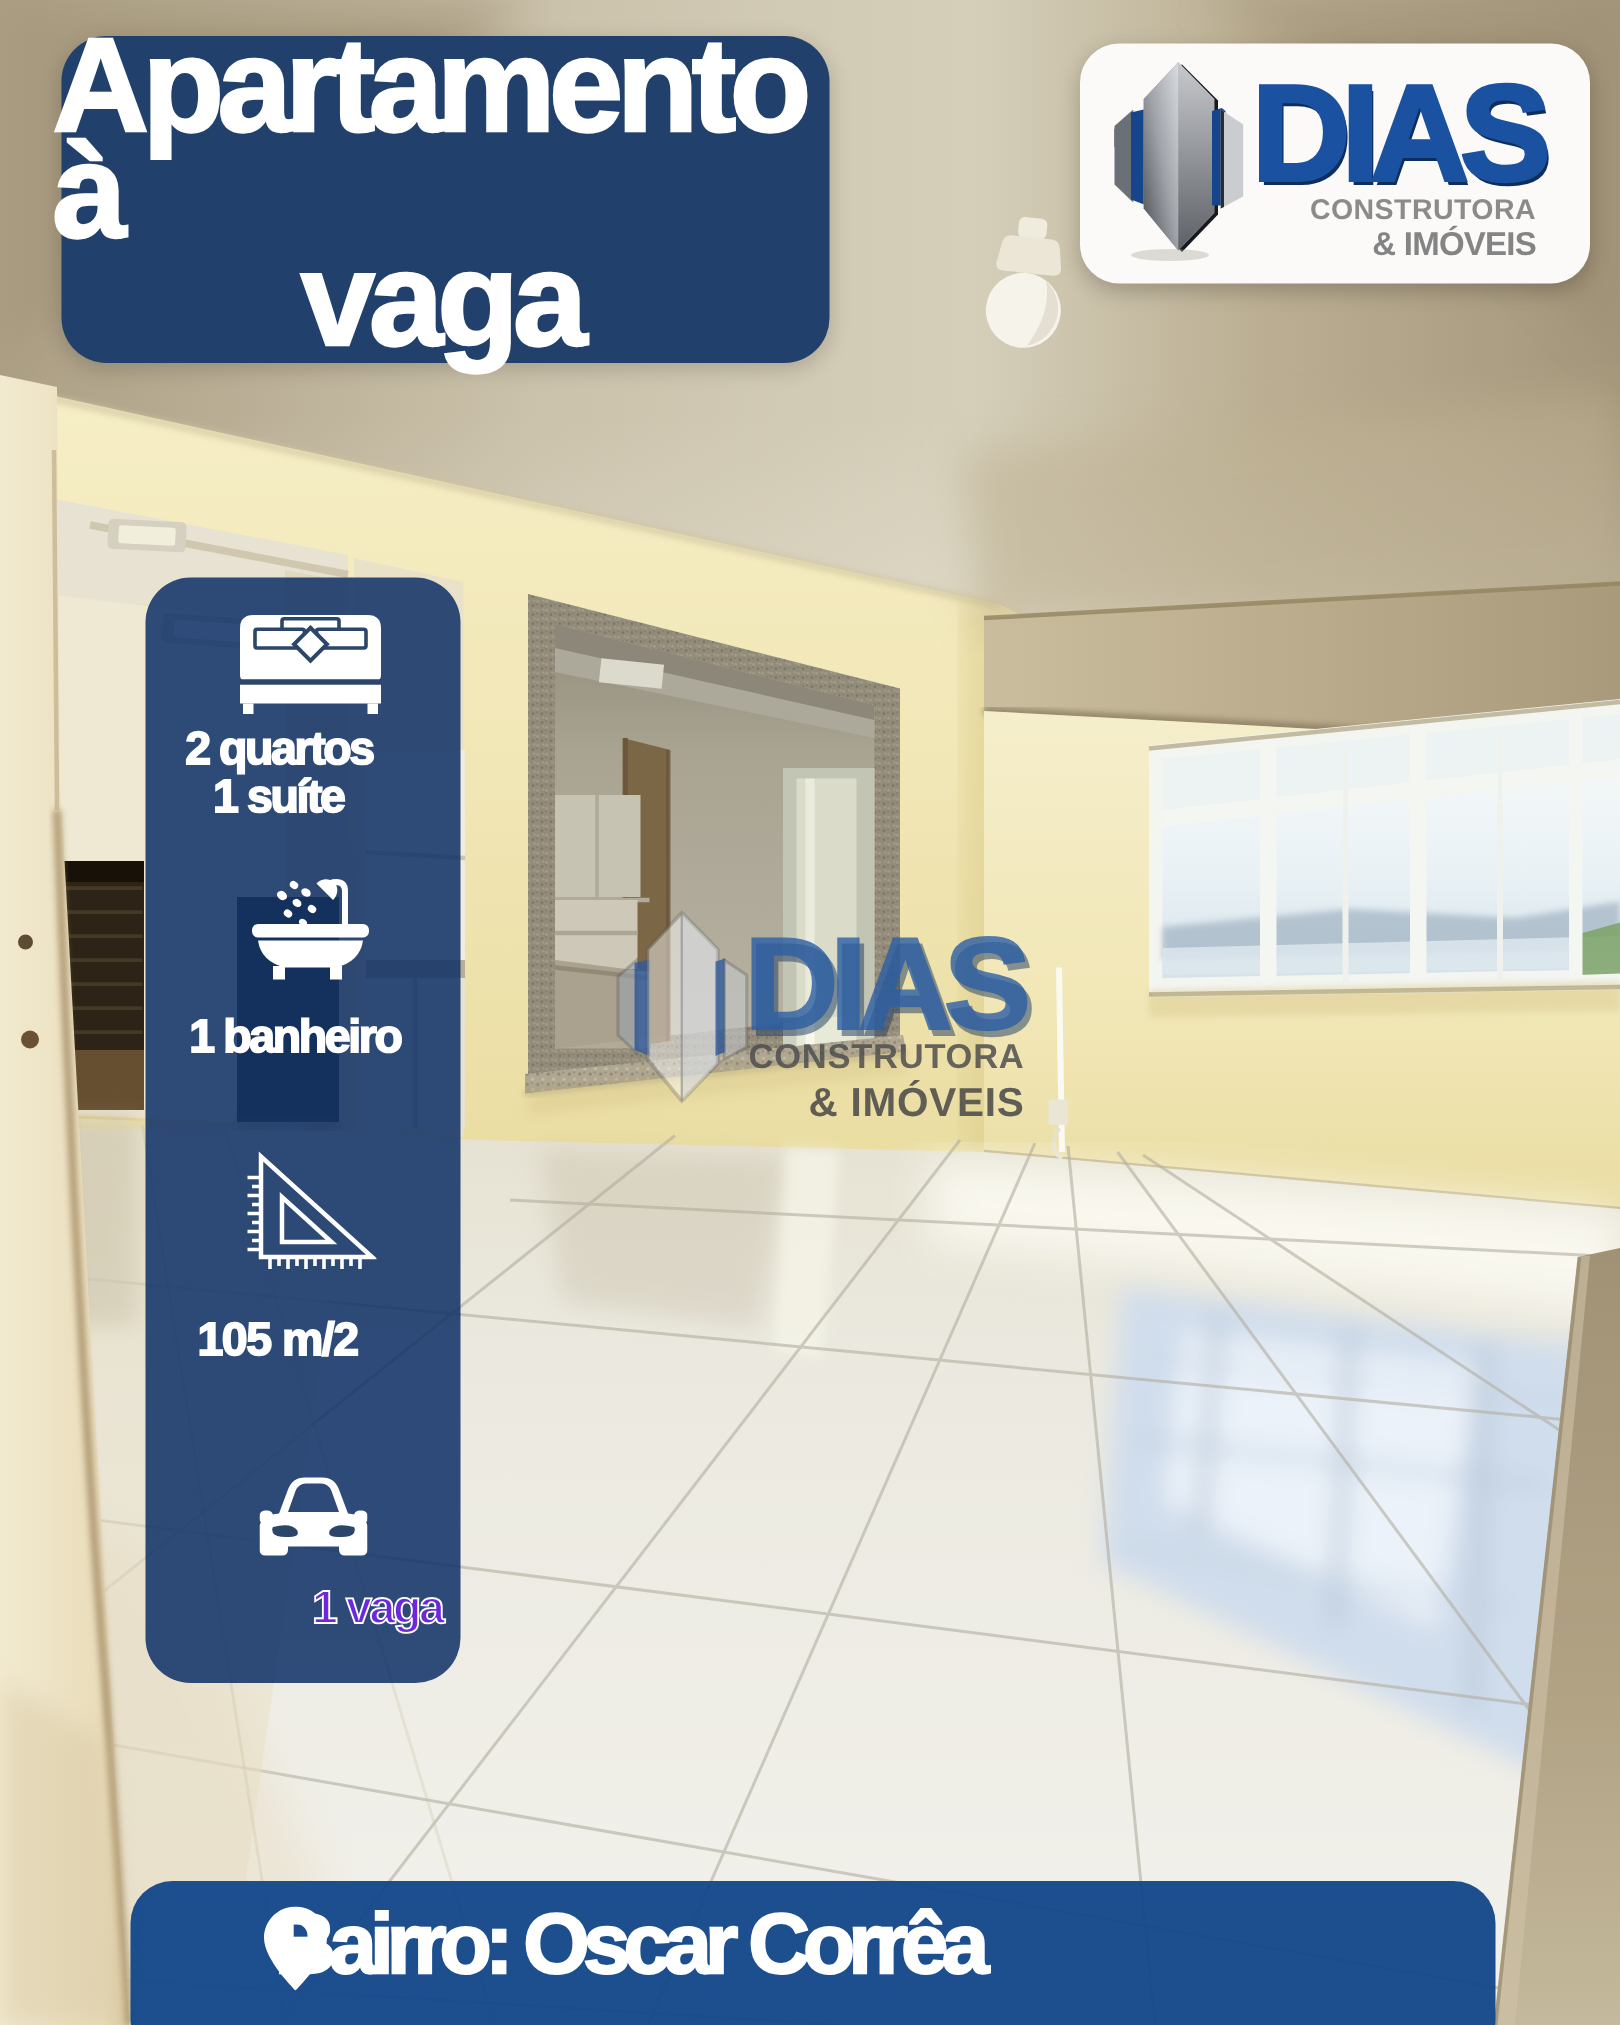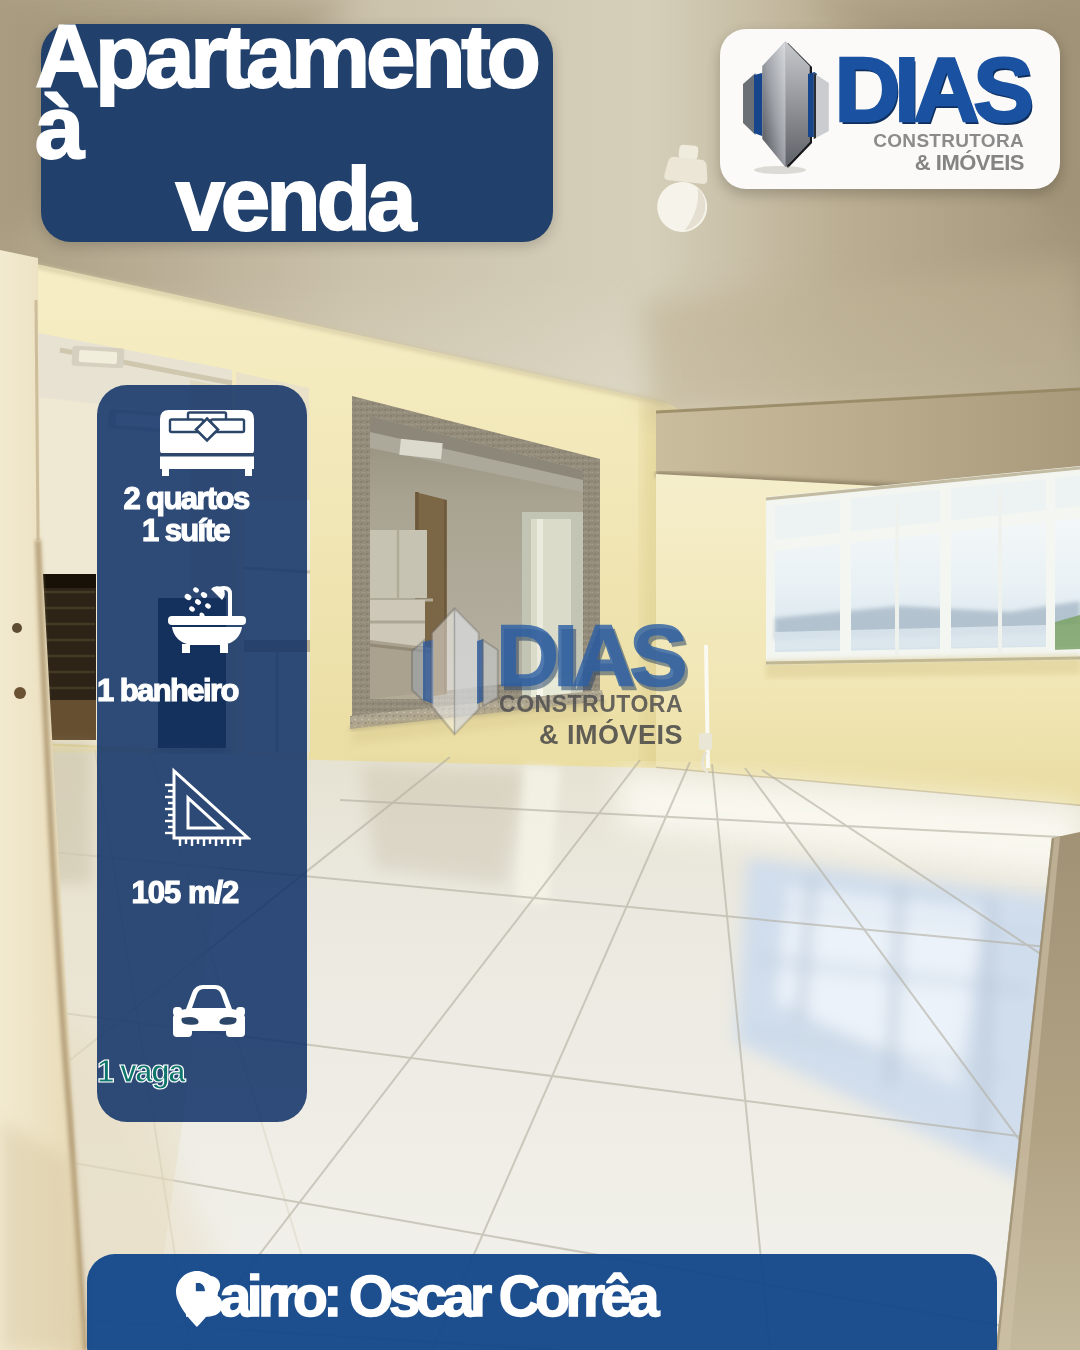--- a/index.html
+++ b/index.html
@@ -315,21 +315,21 @@
     <text x="683" y="712" text-anchor="end" font-family="Liberation Sans, sans-serif" font-weight="bold" font-size="23" letter-spacing="0.5" fill="#4e4e4e" opacity="0.85">CONSTRUTORA</text>
 
     <text x="683" y="744" text-anchor="end" font-family="Liberation Sans, sans-serif" font-weight="bold" font-size="27" letter-spacing="0.5" fill="#474747" opacity="0.85">&amp; IMÓVEIS</text>
   </g>
 </svg>
 
 <div class="abs" style="left:41px;top:24px;width:512px;height:218px;background:#21406b;border-radius:30px;box-shadow:0 4px 14px rgba(0,0,0,0.18);display:flex;flex-direction:column;align-items:center;justify-content:center;">
 
   <div style="color:#fff;font-weight:bold;font-size:89px;letter-spacing:-4.3px;line-height:71px;margin-top:-11px;-webkit-text-stroke:1.8px #fff;transform:translateX(-6px);">Apartamento à</div>
 
-  <div style="color:#fff;font-weight:bold;font-size:89px;letter-spacing:-4px;line-height:72px;-webkit-text-stroke:1.8px #fff;transform:translateX(-3px);">venda</div>
+  <div style="color:#fff;font-weight:bold;font-size:89px;letter-spacing:-4px;line-height:72px;-webkit-text-stroke:1.8px #fff;transform:translateX(-3px);">vaga</div>
 </div>
 
 <div class="abs" style="left:720px;top:29px;width:340px;height:160px;background:#fbfaf8;border-radius:26px;box-shadow:0 5px 14px rgba(0,0,0,0.22);">
 
   <svg class="abs" style="left:18px;top:8px;" width="100" height="140" viewBox="740 38 100 140">
     <polygon points="748,102 745,99 745,87 757.5,76 760,79" fill="#23262b"></polygon>
     <polygon points="745,85 757.5,74 757.5,136 745,124" fill="#6b7077"></polygon>
     <polygon points="756,76 766.5,73.5 769,76 769,136 766.5,138 756,134" fill="#16458c"></polygon>
     <polygon points="790,44 814,68 814,144 790,169 786,165 786,46" fill="#17191d"></polygon>
     <polygon points="787.5,42.5 811.5,67 811.5,143 787.5,168 764.5,140 764.5,67" fill="#b9bcc0"></polygon>
@@ -390,21 +390,21 @@
       <ellipse cx="40" cy="28" rx="3" ry="2.4" transform="rotate(35 40 28)"></ellipse>
       <ellipse cx="24" cy="31" rx="3" ry="2.4" transform="rotate(35 24 31)"></ellipse>
       <ellipse cx="34" cy="37" rx="2.8" ry="2.2" transform="rotate(35 34 37)"></ellipse>
       <rect x="0" y="38" width="78" height="9" rx="4"></rect>
       <path d="M4,49 h70 q-2,14 -18,18 h-34 q-16,-4 -18,-18 z"></path>
       <rect x="14" y="66" width="8" height="9"></rect>
       <rect x="52" y="66" width="8" height="9"></rect>
     </g>
   </svg>
 
-  <div class="abs" style="left:0;top:288px;width:170px;text-align:left;color:#fff;font-weight:bold;font-size:31px;letter-spacing:-1.6px;-webkit-text-stroke:1.2px #fff;">1 banheiro</div>
+  <div class="abs" style="left:0;top:288px;width:170px;text-align:right;color:#fff;font-weight:bold;font-size:31px;letter-spacing:-1.6px;-webkit-text-stroke:1.2px #fff;">1 banheiro</div>
 
   <svg class="abs" style="left:66px;top:382px;" width="88" height="82" viewBox="0 0 88 82">
     <g stroke="#ffffff" stroke-width="3" fill="none">
       <path d="M11,4 L11,71 L85,71 Z"></path>
       <path d="M25,31 L25,61 L58,61 Z"></path>
     </g>
     <g stroke="#ffffff" stroke-width="2.4">
       <line x1="2" y1="18" x2="11" y2="18"></line>
           <line x1="5" y1="24" x2="11" y2="24"></line>
       <line x1="2" y1="30" x2="11" y2="30"></line>
@@ -432,21 +432,21 @@
 
   <svg class="abs" style="left:76px;top:598px;" width="72" height="62" viewBox="0 0 72 62">
     <path fill="#ffffff" fill-rule="evenodd" d="M13,26 l6,-16 q3,-8 11,-8 h12 q8,0 11,8 l6,16 q11,1 13,8 v16 q0,4 -4,4 h-11 q-4,0 -4,-4 v-2 h-34 v2 q0,4 -4,4 h-11 q-4,0 -4,-4 v-16 q2,-7 13,-8 z
       M19,25 l5,-14 q2,-5 7,-5 h10 q5,0 7,5 l5,14 z"></path>
     <rect x="0" y="24" width="9" height="9" rx="3.5" fill="#ffffff"></rect>
     <rect x="63" y="24" width="9" height="9" rx="3.5" fill="#ffffff"></rect>
     <path d="M9,35 q12,-3 16,2 q2,4 -3,4.5 q-11,1 -13,-2.5 q-1,-3 0,-4" fill="#2b4668"></path>
     <path d="M63,35 q-12,-3 -16,2 q-2,4 3,4.5 q11,1 13,-2.5 q1,-3 0,-4" fill="#2b4668"></path>
   </svg>
 
-  <div class="abs" style="left:0;top:669px;width:198px;text-align:left;color:#0f766e;font-weight:bold;font-size:31px;letter-spacing:-1.6px;-webkit-text-stroke:1.2px #fff;">1 vaga</div>
+  <div class="abs" style="left:0;top:669px;width:198px;text-align:right;color:#6d28d9;font-weight:bold;font-size:31px;letter-spacing:-1.6px;-webkit-text-stroke:1.2px #fff;">1 vaga</div>
 </div>
 
 <div class="abs" style="left:87px;top:1254px;width:910px;height:120px;background:rgba(20,72,138,0.96);border-radius:28px;">
 
   <svg class="abs" style="left:89px;top:17px;" width="42" height="56" viewBox="0 0 42 56">
     <path fill="#ffffff" fill-rule="evenodd" d="M21,0 C9.4,0 0,9.4 0,21 c0,14.5 21,35 21,35 s21,-20.5 21,-35 C42,9.4 32.6,0 21,0 z M21,27.5 a8,8 0 1 1 0,-16 a8,8 0 0 1 0,16 z"></path>
   </svg>
 
   <div class="abs" style="left:96px;top:9px;width:720px;text-align:left;color:#fff;font-weight:bold;font-size:57px;letter-spacing:-4.6px;-webkit-text-stroke:1.5px #fff;">Bairro: Oscar Corrêa</div>
 </div>

